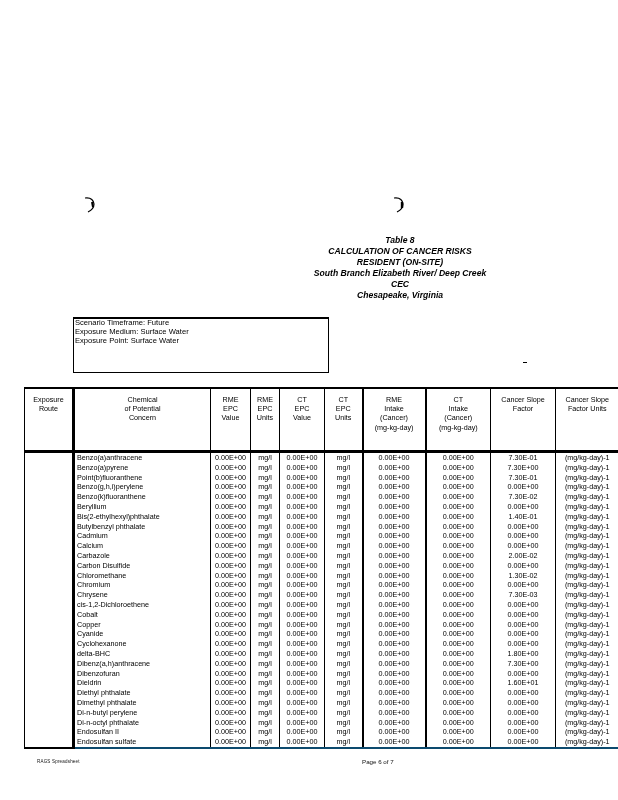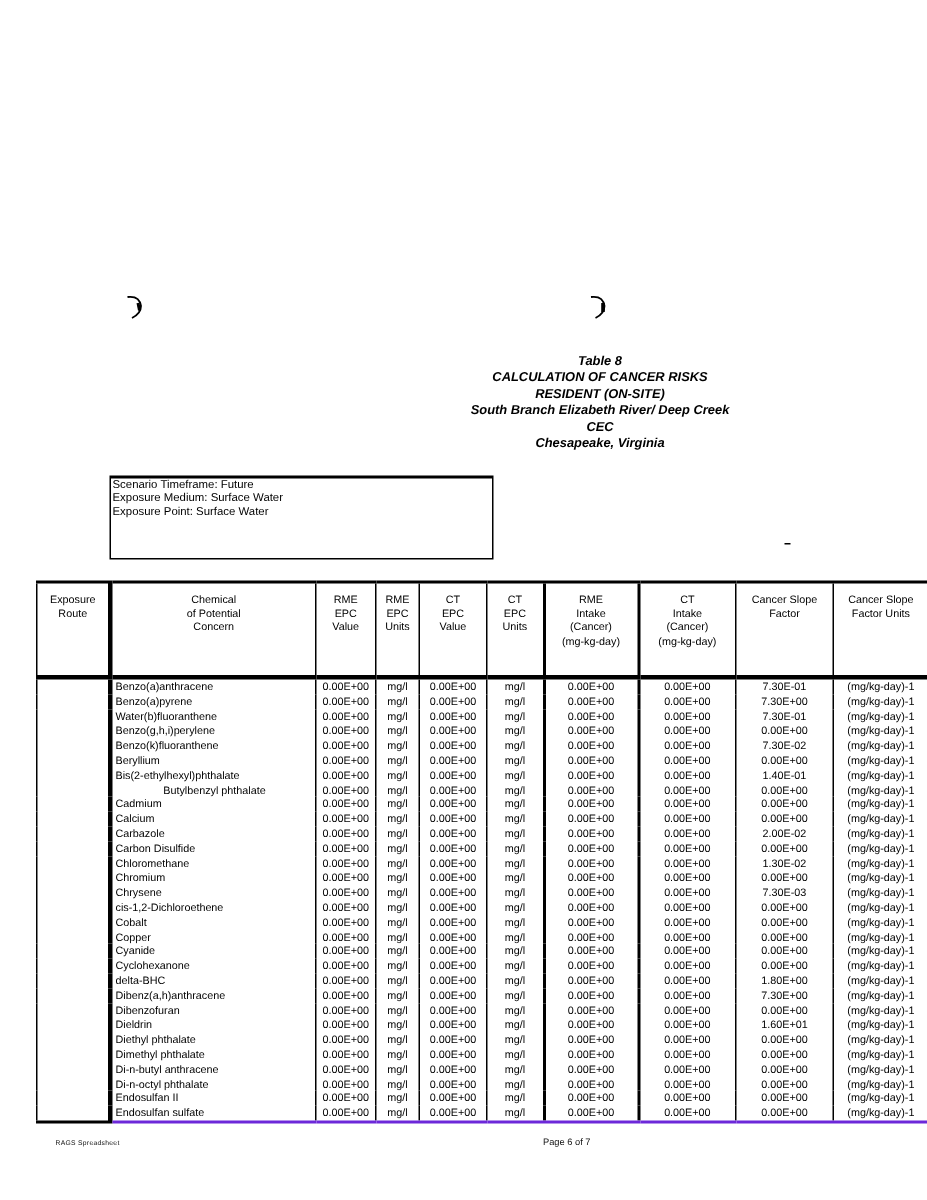--- a/index.html
+++ b/index.html
@@ -9,21 +9,21 @@
   .title-line { white-space:nowrap; }
   .scenario-box { position:absolute; left:73px; top:317px; width:256px; height:56px; border:1.5px solid #000; border-top-width:2px; box-sizing:border-box; padding:0 0 0 1px; font-size:7.6px; line-height:8.8px; overflow:hidden; }
   .scenario-row { white-space:nowrap; }
   .tick { position:absolute; left:523px; top:362px; width:4px; height:1px; background:#000; }
   .table-wrap { position:absolute; left:24px; top:387px; width:594px; }
   table { border-collapse:collapse; table-layout:fixed; width:594px; font-size:7.2px; }
   th { font-weight:normal; vertical-align:top; text-align:center; padding:6px 1px 0 1px; height:55px; line-height:9.2px; border-left:1.5px solid #000; border-top:2px solid #000; border-bottom:3px solid #000; }
   td { height:9.8px; padding:0 1px; line-height:9.8px; white-space:nowrap; overflow:hidden; border-left:1.5px solid #000; text-align:center; }
   td.chem { text-align:left; padding-left:2px; }
   td.route { border-left:1.5px solid #000; }
-  tr.last td { border-bottom:2px solid #6d28d9; }
+  tr.last td { border-bottom:2px solid #0c4a6e; }
   .hdr-line { display:block; }
   .footer-left { position:absolute; left:37px; top:759px; font-size:4.5px; letter-spacing:0.2px; color:#111; }
   .footer-center { position:absolute; left:362px; top:758px; font-size:6.2px; color:#111; }
 </style>
 </head>
 <body>
 
 <svg class="mark" style="left:83px;top:196px;" viewBox="0 0 14 18">
   <path d="M2 2 Q10 1 11 8 Q11 13 5 16" fill="none" stroke="#000" stroke-width="1.2"></path>
   <path d="M9 6 L10 11" stroke="#000" stroke-width="2"></path>
@@ -134,21 +134,21 @@
           <td>0.00E+00</td>
           <td>mg/l</td>
           <td>0.00E+00</td>
           <td>mg/l</td>
           <td style="border-left-width:2.5px;">0.00E+00</td>
           <td style="border-left-width:2.5px;">0.00E+00</td>
           <td>7.30E+00</td>
           <td>(mg/kg-day)-1</td>
         </tr>
         <tr>
-          <td class="chem" style="border-left-width:3px;">Water(b)fluoranthene</td>
+          <td class="chem" style="border-left-width:3px;">Point(b)fluoranthene</td>
           <td>0.00E+00</td>
           <td>mg/l</td>
           <td>0.00E+00</td>
           <td>mg/l</td>
           <td style="border-left-width:2.5px;">0.00E+00</td>
           <td style="border-left-width:2.5px;">0.00E+00</td>
           <td>7.30E-01</td>
           <td>(mg/kg-day)-1</td>
         </tr>
         <tr>
@@ -189,21 +189,21 @@
           <td>0.00E+00</td>
           <td>mg/l</td>
           <td>0.00E+00</td>
           <td>mg/l</td>
           <td style="border-left-width:2.5px;">0.00E+00</td>
           <td style="border-left-width:2.5px;">0.00E+00</td>
           <td>1.40E-01</td>
           <td>(mg/kg-day)-1</td>
         </tr>
         <tr>
-          <td class="chem" style="border-left-width:3px;text-align:center;">Butylbenzyl phthalate</td>
+          <td class="chem" style="border-left-width:3px;">Butylbenzyl phthalate</td>
           <td>0.00E+00</td>
           <td>mg/l</td>
           <td>0.00E+00</td>
           <td>mg/l</td>
           <td style="border-left-width:2.5px;">0.00E+00</td>
           <td style="border-left-width:2.5px;">0.00E+00</td>
           <td>0.00E+00</td>
           <td>(mg/kg-day)-1</td>
         </tr>
         <tr>
@@ -398,21 +398,21 @@
           <td>0.00E+00</td>
           <td>mg/l</td>
           <td>0.00E+00</td>
           <td>mg/l</td>
           <td style="border-left-width:2.5px;">0.00E+00</td>
           <td style="border-left-width:2.5px;">0.00E+00</td>
           <td>0.00E+00</td>
           <td>(mg/kg-day)-1</td>
         </tr>
         <tr>
-          <td class="chem" style="border-left-width:3px;">Di-n-butyl anthracene</td>
+          <td class="chem" style="border-left-width:3px;">Di-n-butyl perylene</td>
           <td>0.00E+00</td>
           <td>mg/l</td>
           <td>0.00E+00</td>
           <td>mg/l</td>
           <td style="border-left-width:2.5px;">0.00E+00</td>
           <td style="border-left-width:2.5px;">0.00E+00</td>
           <td>0.00E+00</td>
           <td>(mg/kg-day)-1</td>
         </tr>
         <tr>

